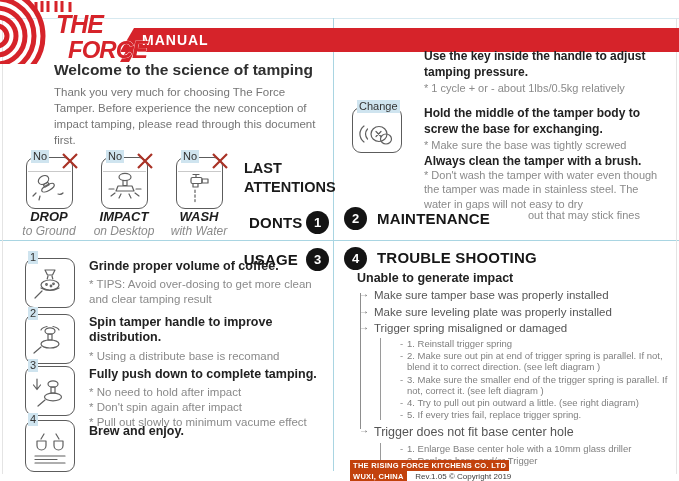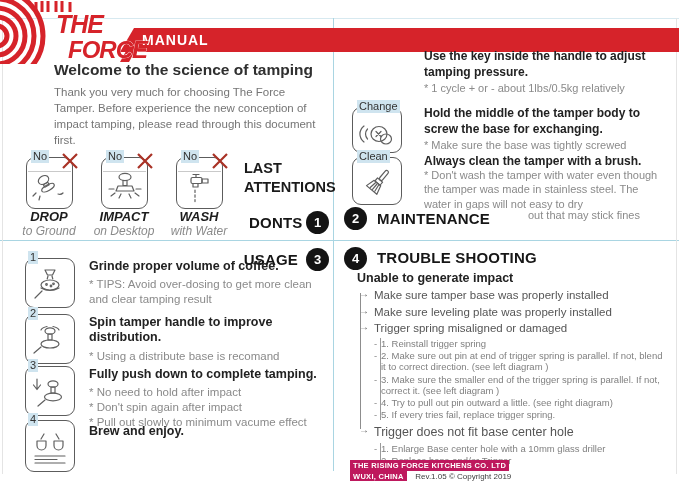--- a/index.html
+++ b/index.html
@@ -40,25 +40,25 @@
   .ubox{position:relative;width:48px;height:48px;border:1.6px solid #5c5c5c;border-radius:9px;background:#fff;}
   .utxt{position:absolute;left:64px;top:1px;width:232px;}
   .utitle{font-weight:700;font-size:12.5px;color:#222;line-height:1.22;margin-bottom:3px;}
   .unote{font-size:11.5px;color:#8a8a8a;line-height:1.28;}
   
   .ptitle{position:absolute;font-weight:700;font-size:12.5px;color:#222;}
   .tree{position:absolute;left:358px;top:287px;width:310px;}
   .trunk{position:absolute;left:2px;top:6px;width:1px;height:136px;background:#8d8d8d;}
   .titem{position:relative;padding-left:16px;font-size:11.5px;color:#555;line-height:1.45;}
   .titem::before{content:"\2192";position:absolute;left:1px;top:0;font-size:10px;color:#666;}
-  .subs{margin:1px 0 3px 22px;border-left:1px solid #9a9a9a;padding-left:0;}
+  .subs{margin:1px 0 3px 22px;border-left:1px solid #9a9a9a;padding-left:26px;}
   .sub{position:relative;font-size:9.5px;color:#808080;line-height:1.18;margin-bottom:1px;}
   .sub::before{content:"-";position:absolute;left:-7px;top:0;color:#888;}
   
-  .blk{display:inline-block;background:#be185d;color:#fff;font-size:7.5px;font-weight:700;
+  .blk{display:inline-block;background:#c2410c;color:#fff;font-size:7.5px;font-weight:700;
        padding:1px 3px;letter-spacing:.3px;}
   .rev{font-size:8px;color:#3c3c3c;margin-left:4px;}
 </style>
 </head>
 <body>
 
 <div class="page">
 
   <div class="tdiv"></div>
   <div class="vdiv"></div>
@@ -148,31 +148,20 @@
     <svg class="icon" style="top:58%" width="40" height="32" viewBox="0 0 40 32">
       <path d="M7 8 a13 11 0 0 0 0 16 M10.5 11 a9 8 0 0 0 0 10"></path>
       <ellipse cx="22" cy="16" rx="8" ry="7.5"></ellipse>
         <ellipse cx="29" cy="21" rx="5.5" ry="5"></ellipse>
       <path d="M19 13.5 l5 5 M24 13.5 l-5 5"></path>
       </svg>
   </div>
   <div class="btext" style="left:424px;top:106px;width:252px;">Hold the middle of the tamper body to screw the base for exchanging.</div>
   <div class="note" style="left:424px;top:138px;width:250px;">* Make sure the base was tightly screwed</div>
 
-  <div class="ibox" style="left:352px;top:157px;width:48px;height:46px;">
-    <span class="tag">Clean</span>
-    <svg class="icon" style="top:56%" width="40" height="34" viewBox="0 0 40 34">
-      <g transform="rotate(40 20 17)">
-          <rect x="18" y="0" width="3.6" height="12" rx="1.8"></rect>
-          <rect x="16.5" y="12" width="6.6" height="4"></rect>
-      <path d="M15.5 16 l-2.5 9 h13.5 l-2.5 -9 z"></path>
-          <path d="M18 17 l-1 7 M20 17 v7 M22 17 l1 7"></path>
-        </g>
-      </svg>
-  </div>
   <div class="btext" style="left:424px;top:154px;width:252px;">Always clean the tamper with a brush.</div>
   <div class="note" style="left:424px;top:168px;width:240px;">* Don't wash the tamper with water even though the tamper was made in stainless steel. The water in gaps will not easy to dry</div>
   <div class="note" style="left:528px;top:208px;text-align:right;">out that may stick fines</div>
 
   <div class="badge" style="left:344px;top:207px;">2</div>
   <div class="sechead" style="left:377px;top:210px;">MAINTENANCE</div>
 
   <div class="sechead" style="left:190px;top:251px;width:108px;text-align:right;">USAGE</div>
   <div class="badge" style="left:306px;top:248px;">3</div>
 

